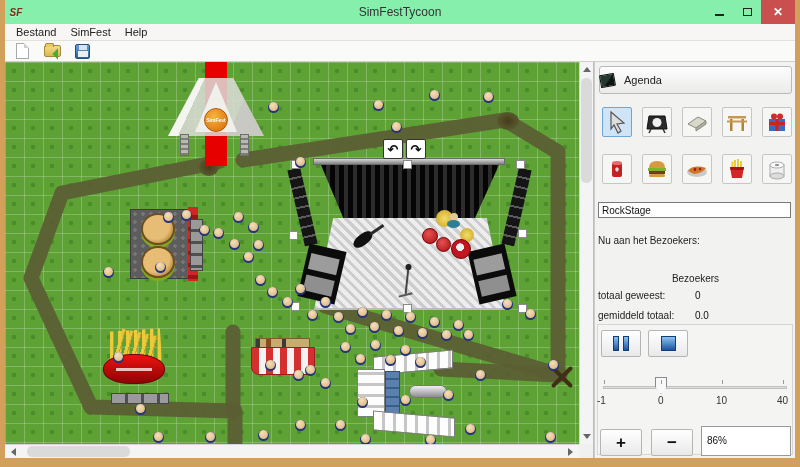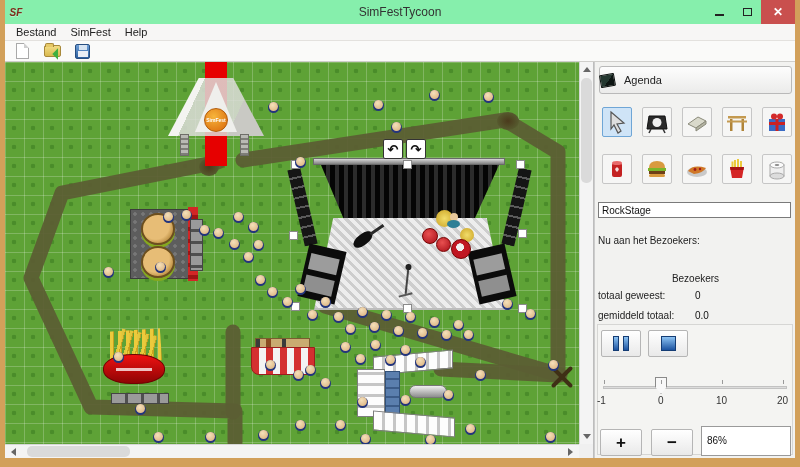--- a/index.html
+++ b/index.html
@@ -503,20 +503,20 @@
 
       <div class="slider-track"></div>
       <div class="slider-thumb"></div>
       <div class="tickmark" style="left:9px;"></div>
       <div class="tickmark" style="left:66px;"></div>
       <div class="tickmark" style="left:127px;"></div>
       <div class="tickmark" style="left:188px;"></div>
       <span class="ticklbl" style="left:2px;">-1</span>
       <span class="ticklbl" style="left:63px;">0</span>
       <span class="ticklbl" style="left:121px;">10</span>
-      <span class="ticklbl" style="left:182px;">20</span>
+      <span class="ticklbl" style="left:182px;">40</span>
 
       <div class="ctl-btn big" style="left:5px;top:367px;width:42px;height:27px;">+</div>
       <div class="ctl-btn big" style="left:56px;top:367px;width:42px;height:27px;">−</div>
       <div class="zoom-box">86%</div>
     </div>
   </div>
 </div>
 
 </body></html>

